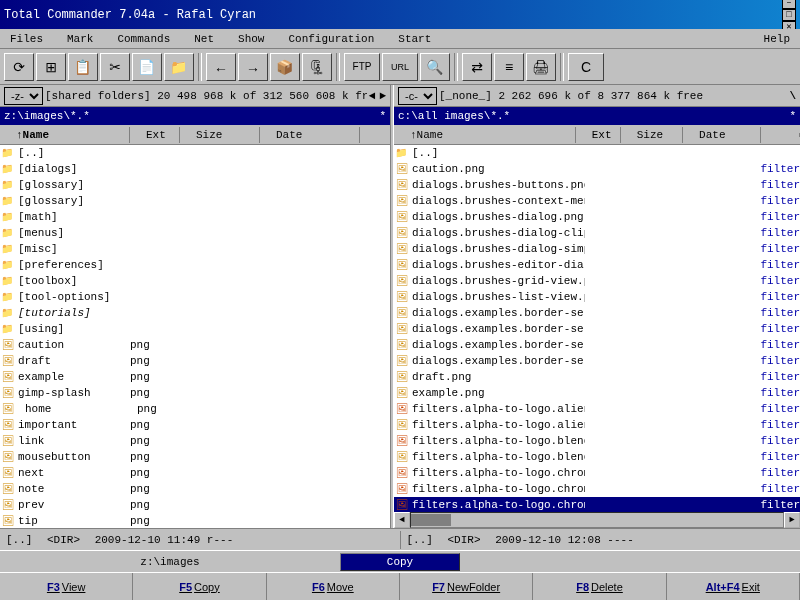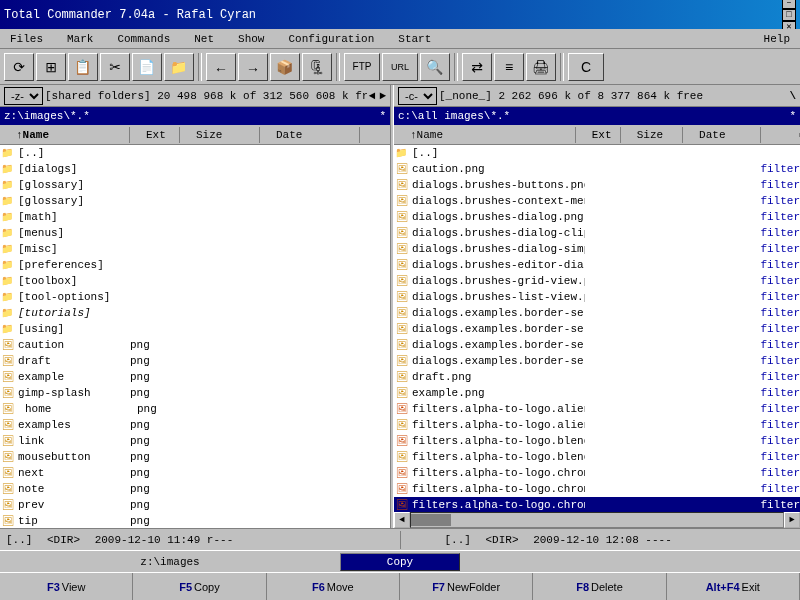--- a/index.html
+++ b/index.html
@@ -222,41 +222,41 @@
     .rfile-col-date { width: 90px; font-size: 11px; }
     .rfile-col-extra { width: 40px; font-size: 11px; color: #0000aa; }
 
     
     #status-bar {
       display: flex;
       background: #c0c0c0;
       border-top: 1px solid #808080;
       height: 22px;
       align-items: center;
-      gap: 38px;
     }
     .status-panel {
       flex: 1;
       padding: 2px 6px;
       font-size: 11px;
       overflow: hidden;
       white-space: nowrap;
     }
     .status-separator {
       width: 1px;
       height: 18px;
       background: #808080;
     }
 
     
     #fkey-bar {
       display: flex;
       height: 28px;
       background: #c0c0c0;
       border-top: 1px solid #ffffff;
+      text-decoration: underline;
     }
     .fkey-btn {
       flex: 1;
       border: none;
       border-right: 1px solid #808080;
       background: #c0c0c0;
       font-size: 11px;
       cursor: pointer;
       display: flex;
       align-items: center;
@@ -491,21 +491,21 @@
   </div>
           <div class="file-row">
     <span class="file-icon" style="color:#cc8800;">🖼</span>
     <span class="file-col-name" style="color:#000000;margin-left:7px;">home</span>
     <span class="file-col-ext">png</span>
     <span class="file-col-size"></span>
     <span class="file-col-date"></span>
   </div>
           <div class="file-row">
     <span class="file-icon" style="color:#cc8800;">🖼</span>
-    <span class="file-col-name" style="color:#000000;">examples</span>
+    <span class="file-col-name" style="color:#000000;">important</span>
     <span class="file-col-ext">png</span>
     <span class="file-col-size"></span>
     <span class="file-col-date"></span>
   </div>
           <div class="file-row">
     <span class="file-icon" style="color:#cc8800;">🖼</span>
     <span class="file-col-name" style="color:#000000;">link</span>
     <span class="file-col-ext">png</span>
     <span class="file-col-size"></span>
     <span class="file-col-date"></span>

